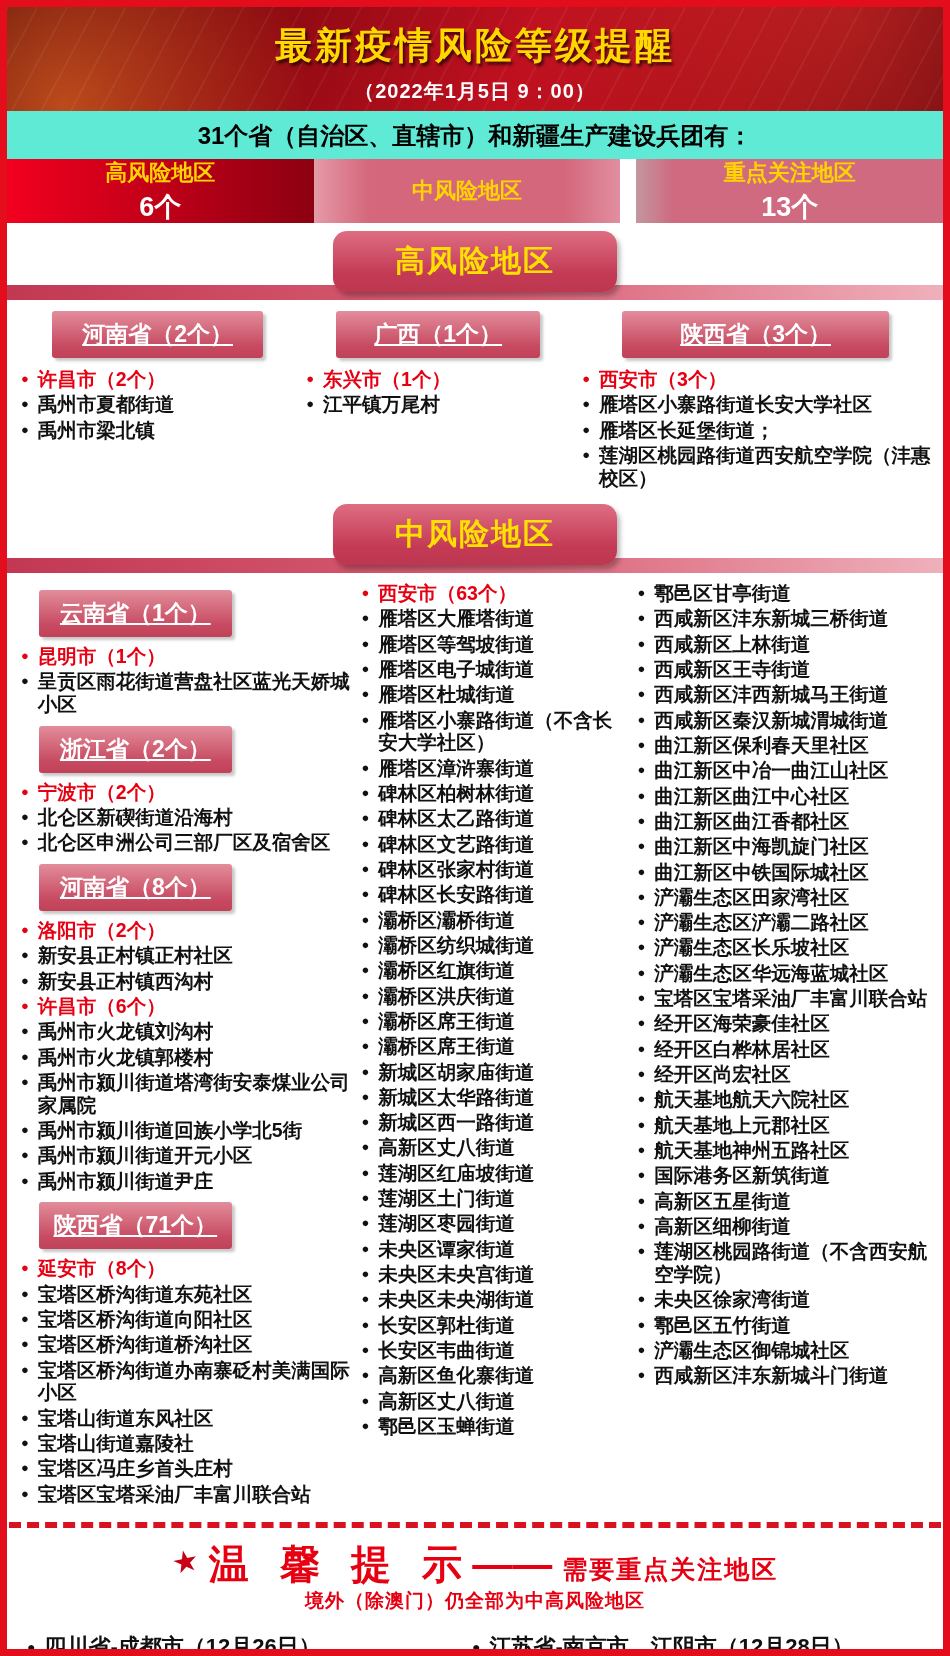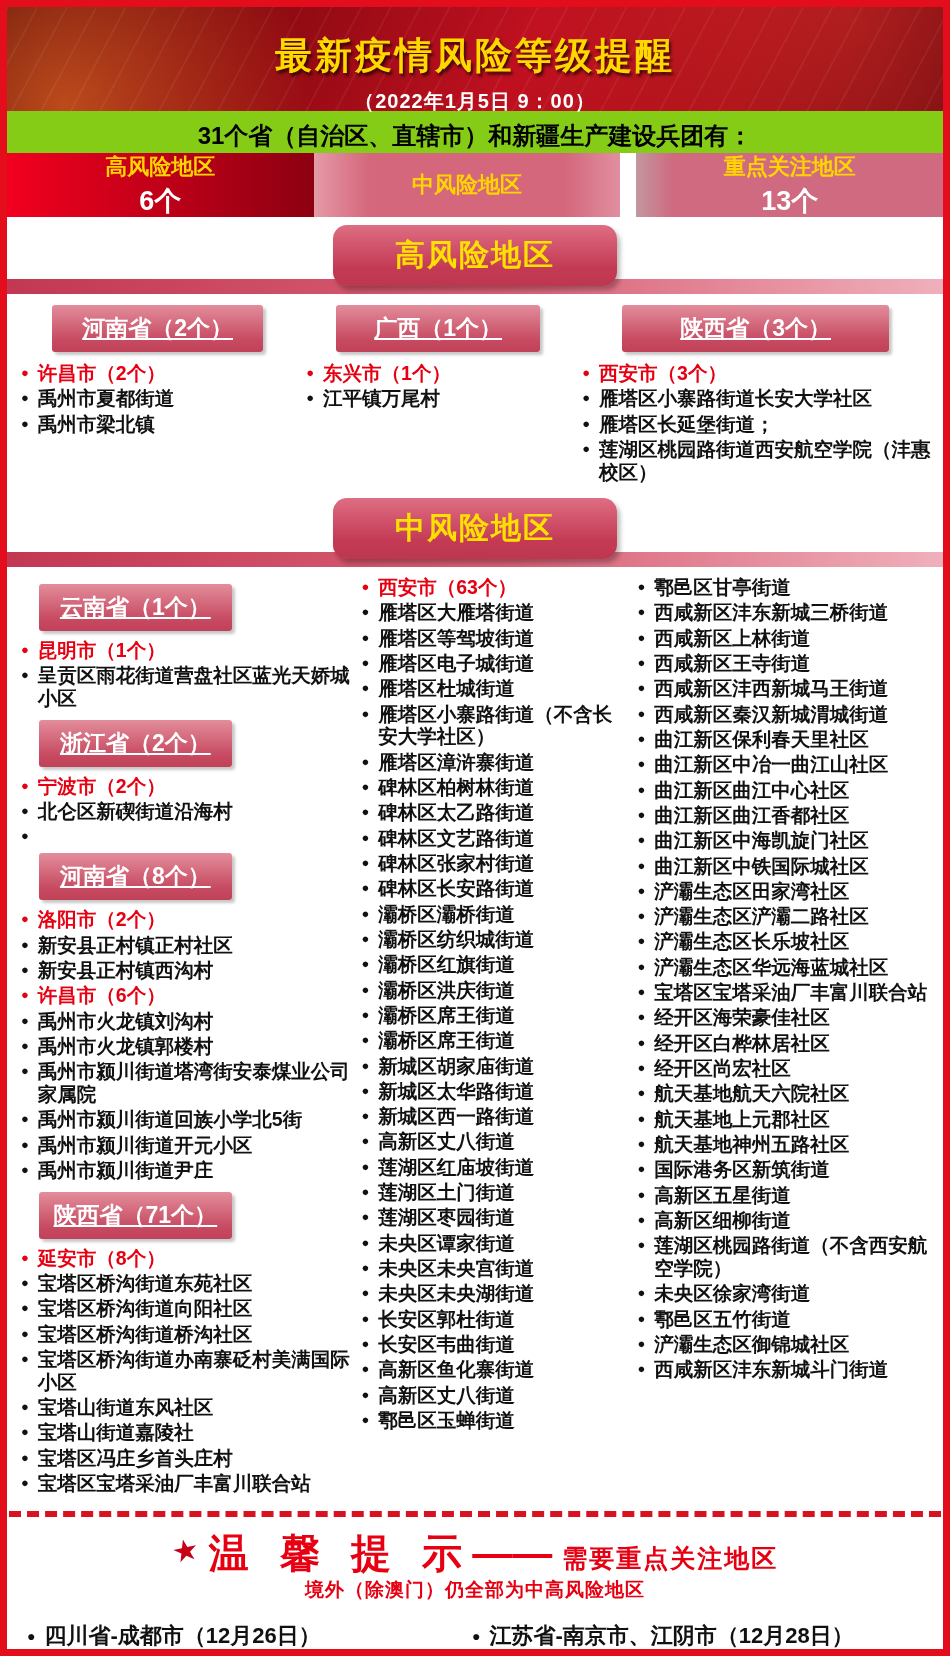--- a/index.html
+++ b/index.html
@@ -3,37 +3,37 @@
 <meta charset="utf-8">
 <style>
   html,body{margin:0;padding:0;background:#f2f2f2;}
   .page{
     width:950px;height:1656px;margin:0 auto;box-sizing:border-box;
     background:#fff;border:7px solid #e30d1c;overflow:hidden;position:relative;
     font-family:"Liberation Sans","DejaVu Sans",sans-serif;font-weight:bold;
   }
   
   .banner{
-    height:104px;position:relative;text-align:center;padding-top:24px;box-sizing:border-box;
+    height:104px;position:relative;text-align:center;padding-top:14px;box-sizing:border-box;
     background:
       radial-gradient(circle at 6% 95%, rgba(255,130,40,.55), transparent 28%),
       radial-gradient(circle at 90% 10%, rgba(255,80,60,.30), transparent 40%),
       linear-gradient(112deg,#570409 0%,#8e0a12 28%,#c01020 55%,#a30b16 78%,#6e050c 100%);
   }
   .banner::before{
     content:"";position:absolute;inset:0;opacity:.18;pointer-events:none;
     background:repeating-linear-gradient(118deg, rgba(255,255,255,.28) 0 2px, transparent 2px 26px);
   }
   .banner-title{
     font-size:37px;color:#ffd800;letter-spacing:3px;position:relative;
     text-shadow:2px 3px 3px rgba(0,0,0,.65);
   }
   .banner-date{font-size:20px;color:#fff;margin-top:7px;position:relative;letter-spacing:1px;}
   
-  .subheader{background:#84cc16;color:#000;text-align:center;font-size:24px;padding:9px 0 1px;}
+  .subheader{background:#5eead4;color:#000;text-align:center;font-size:24px;padding:9px 0 7px;}
   
   .stats{display:flex;height:64px;text-align:center;}
   .stat{flex:1;display:flex;flex-direction:column;justify-content:center;gap:1px;}
   .stat-1{background:linear-gradient(to right,#f2001f,#c50019 45%,#8c0011);}
   .stat-2{background:linear-gradient(to right,#e59aa8,#d4677b 18%,#d4677b 82%,#e08fa0);}
   .stat-3{background:linear-gradient(to right,#c297a0,#cf6a80 12%,#cf6a80);background-color:#cf6a80;margin-left:16px;}
   .stat .label{font-size:22px;color:#ffd400;}
   .stat .count{font-size:27px;color:#fff;}
   
   .section-head{position:relative;height:76px;margin-top:8px;}
@@ -186,20 +186,21 @@
           <li class="item red">
             <span class="bullet">●</span>
             <span class="txt">宁波市（2个）</span>
           </li>
           <li class="item">
             <span class="bullet">●</span>
             <span class="txt">北仑区新碶街道沿海村</span>
           </li>
           <li class="item">
             <span class="bullet">●</span>
+            <span class="txt">北仑区申洲公司三部厂区及宿舍区</span>
           </li>
         </ul>
         <div class="prov-head">河南省（8个）</div>
         <ul class="items">
           <li class="item red">
             <span class="bullet">●</span>
             <span class="txt">洛阳市（2个）</span>
           </li>
           <li class="item">
             <span class="bullet">●</span>

